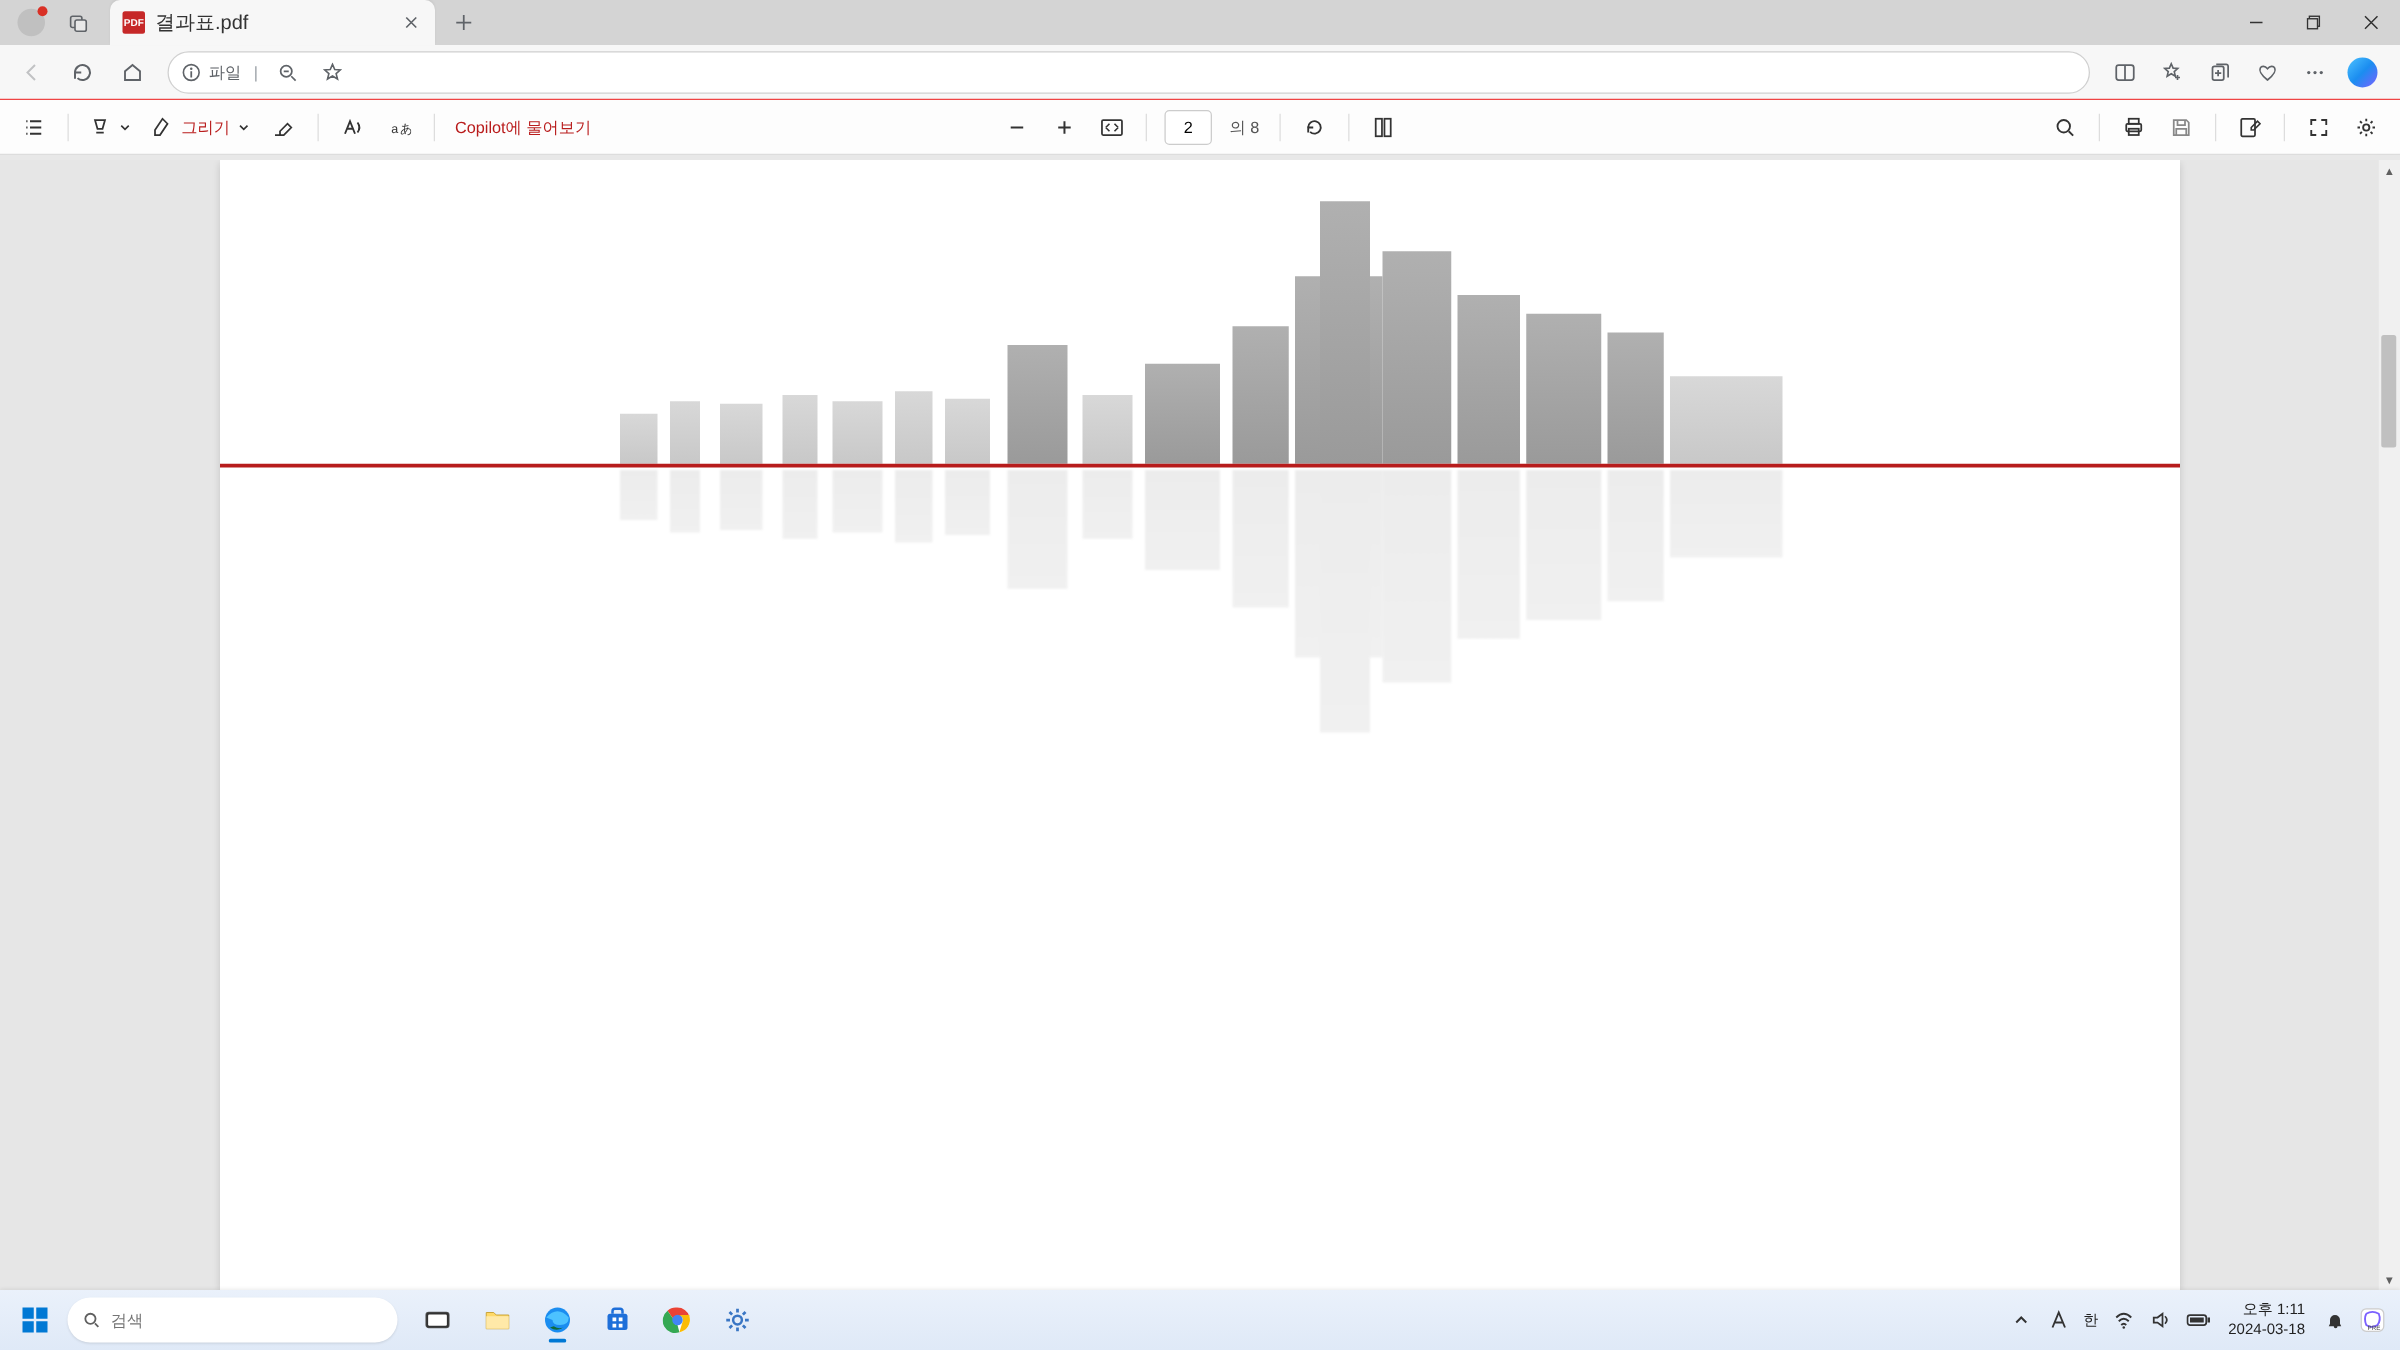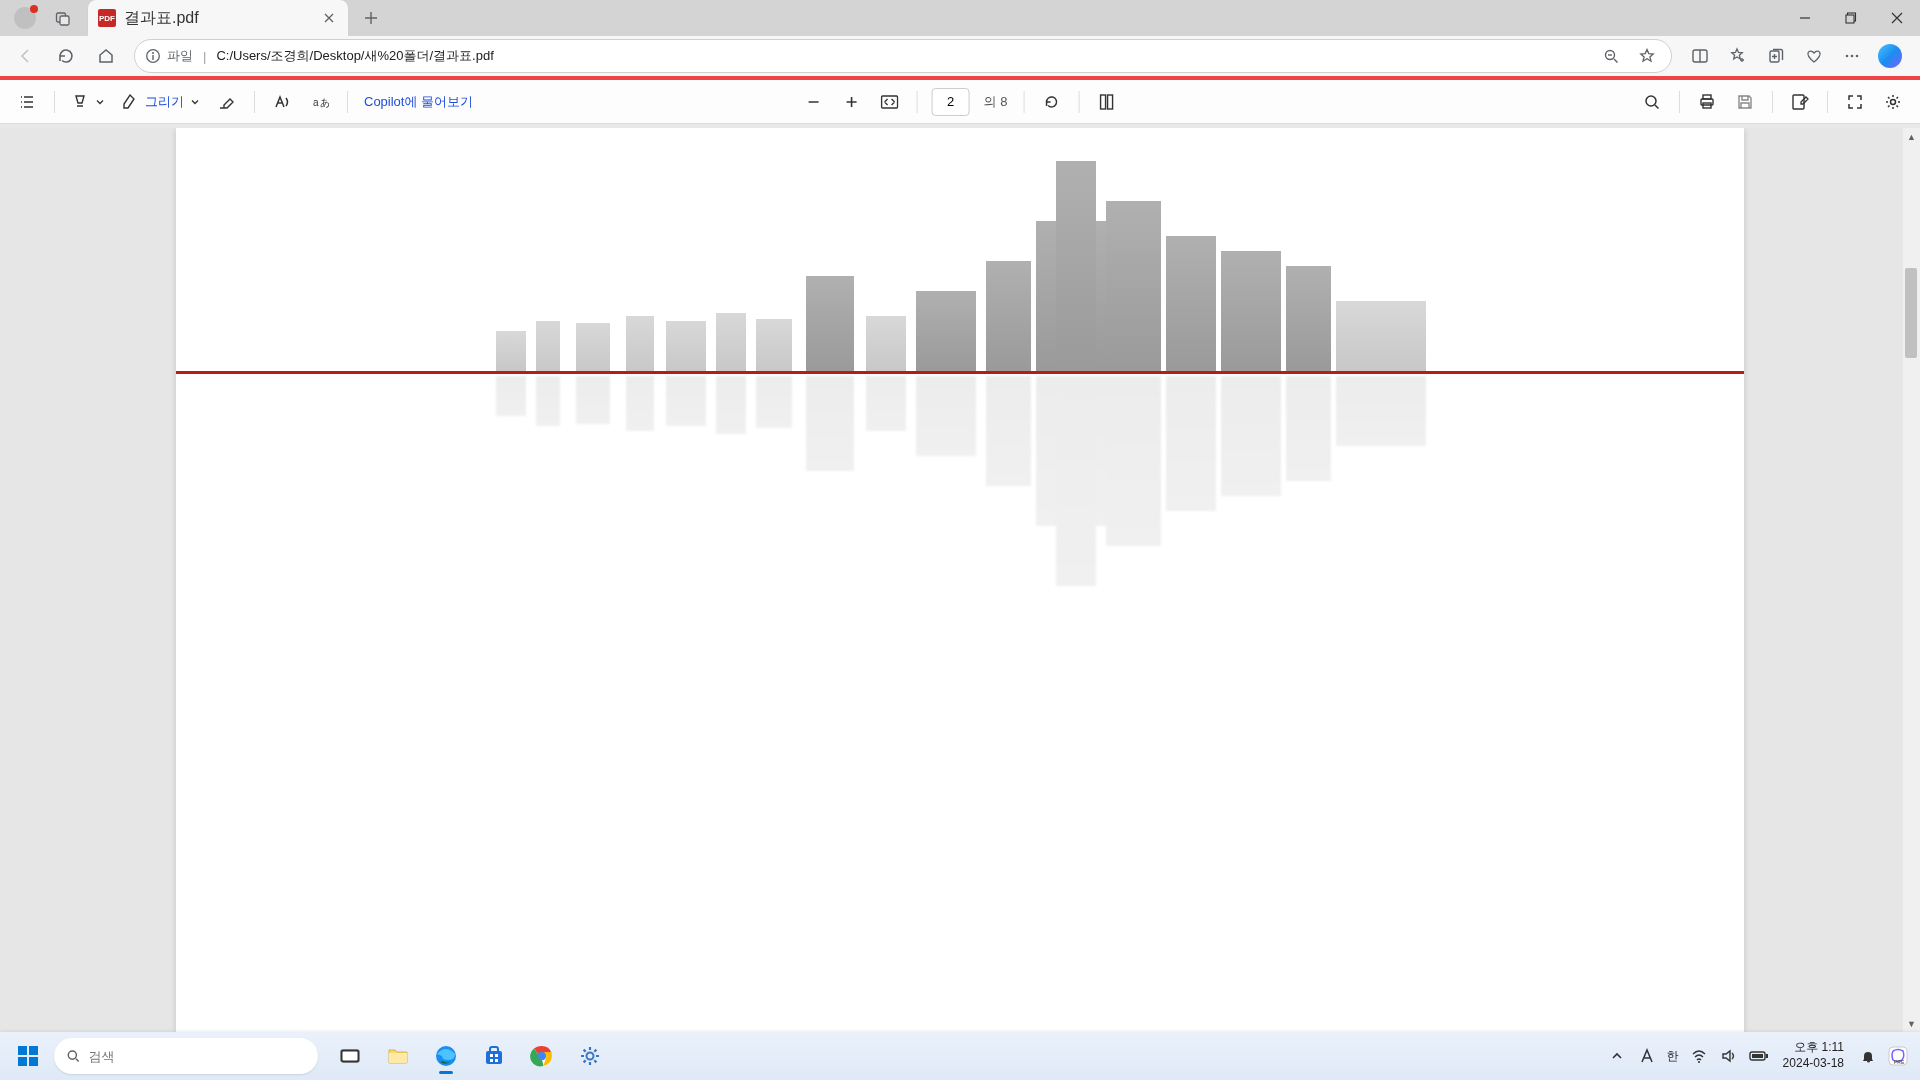--- a/index.html
+++ b/index.html
@@ -14,37 +14,37 @@
     .tab { height: 36px; background: #f7f7f7; border-radius: 8px 8px 0 0; display: flex; align-items: center; padding: 0 10px; margin-left: 8px; min-width: 260px; position: relative; box-shadow: 0 -1px 2px rgba(0,0,0,0.05); }
     .tab-icon { width: 18px; height: 18px; background: #c62828; border-radius: 2px; display: flex; align-items: center; justify-content: center; font-size: 8px; color: #fff; font-weight: bold; margin-right: 8px; }
     .tab-title { font-size: 16px; color: #333; flex: 1; }
     .tab-close { width: 18px; height: 18px; display: flex; align-items: center; justify-content: center; border-radius: 3px; }
     .newtab-btn { width: 30px; height: 30px; display: flex; align-items: center; justify-content: center; border-radius: 4px; margin-left: 8px; }
     .titlebar-spacer { flex: 1; }
     .win-controls { display: flex; }
     .win-btn { width: 46px; height: 40px; display: flex; align-items: center; justify-content: center; }
 
     
-    .nav-row { height: 44px; background: #f7f7f7; display: flex; align-items: center; padding: 0 8px; gap: 4px; border-bottom: 4px solid #ef4444; }
+    .nav-row { height: 44px; background: #f7f7f7; display: flex; align-items: center; padding: 0 8px; gap: 4px; border-bottom: 1px solid #ef4444; }
     .nav-btn { width: 36px; height: 36px; display: flex; align-items: center; justify-content: center; border-radius: 4px; color: #5f6368; }
     .nav-btn.disabled { opacity: 0.35; }
     .omnibox { flex: 1; height: 34px; background: #fff; border: 1px solid #d0d0d0; border-radius: 17px; display: flex; align-items: center; padding: 0 10px; margin: 0 6px; }
     .omnibox .file-label { font-size: 13px; color: #5f6368; margin-left: 6px; }
     .omnibox .sep { color: #9aa0a6; margin: 0 10px; font-size: 13px; }
     .omnibox .path { font-size: 13px; color: #202124; flex: 1; }
     .omnibox-right { display: flex; align-items: center; gap: 8px; }
     .omnibox-icon { width: 28px; height: 28px; display: flex; align-items: center; justify-content: center; color: #5f6368; border-radius: 4px; }
 
     .right-toolbar { display: flex; align-items: center; gap: 2px; padding-right: 4px; }
     .sq-btn { width: 36px; height: 36px; display: flex; align-items: center; justify-content: center; border-radius: 4px; color: #5f6368; }
     .copilot { background: linear-gradient(135deg,#4cc2ff,#1b8df0,#7b61ff); border-radius: 50%; width: 24px; height: 24px; }
 
     
     .pdf-toolbar { height: 44px; background: #fdfdfd; border-bottom: 1px solid #ddd; display: flex; align-items: center; padding: 0 10px; gap: 4px; }
-    .pt-btn { height: 32px; min-width: 34px; display: flex; align-items: center; justify-content: center; border-radius: 4px; color: #1d4ed8; padding: 0 6px; gap: 6px; font-size: 13px; }
+    .pt-btn { height: 32px; min-width: 34px; display: flex; align-items: center; justify-content: center; border-radius: 4px; color: #b91c1c; padding: 0 6px; gap: 6px; font-size: 13px; }
     .pt-sep { width: 1px; height: 22px; background: #ddd; margin: 0 6px; }
     .page-input { width: 38px; height: 28px; border: 1px solid #ccc; border-radius: 4px; text-align: center; font-size: 13px; margin: 0 4px; }
     .page-total { font-size: 13px; color: #555; margin: 0 6px; white-space: nowrap; }
     .pdf-toolbar-spacer { flex: 1; }
     .pt-right { display: flex; align-items: center; gap: 4px; }
     .pt-center { position: absolute; left: 50%; transform: translateX(-50%); display: flex; align-items: center; gap: 4px; }
     .pdf-toolbar { position: relative; }
 
     
     .content { position: absolute; top: 128px; left: 0; right: 0; bottom: 48px; background: #e6e6e6; overflow: hidden; }
@@ -149,21 +149,20 @@
   </div>
 
   <div class="omnibox">
     <svg width="16" height="16" viewBox="0 0 16 16">
         <circle cx="8" cy="8" r="6.3" fill="none" stroke="#5f6368" stroke-width="1.3"></circle>
         <circle cx="8" cy="5" r="1" fill="#5f6368"></circle>
         <rect x="7.3" y="7" width="1.4" height="5" fill="#5f6368"></rect>
       </svg>
     <span class="file-label">파일</span>
     <span class="sep">|</span>
-    <span class="path">C:/Users/조경희/Desktop/새%20폴더/결과표.pdf</span>
     <div class="omnibox-right">
       <div class="omnibox-icon">
         <svg width="16" height="16" viewBox="0 0 16 16">
             <circle cx="7" cy="7" r="4.5" fill="none" stroke="#5f6368" stroke-width="1.4"></circle>
             <path d="M11 11 L14.5 14.5" stroke="#5f6368" stroke-width="1.4"></path>
             <path d="M5 7 H9" stroke="#5f6368" stroke-width="1.4"></path>
           </svg>
       </div>
       <div class="omnibox-icon">
         <svg width="16" height="16" viewBox="0 0 16 16">

